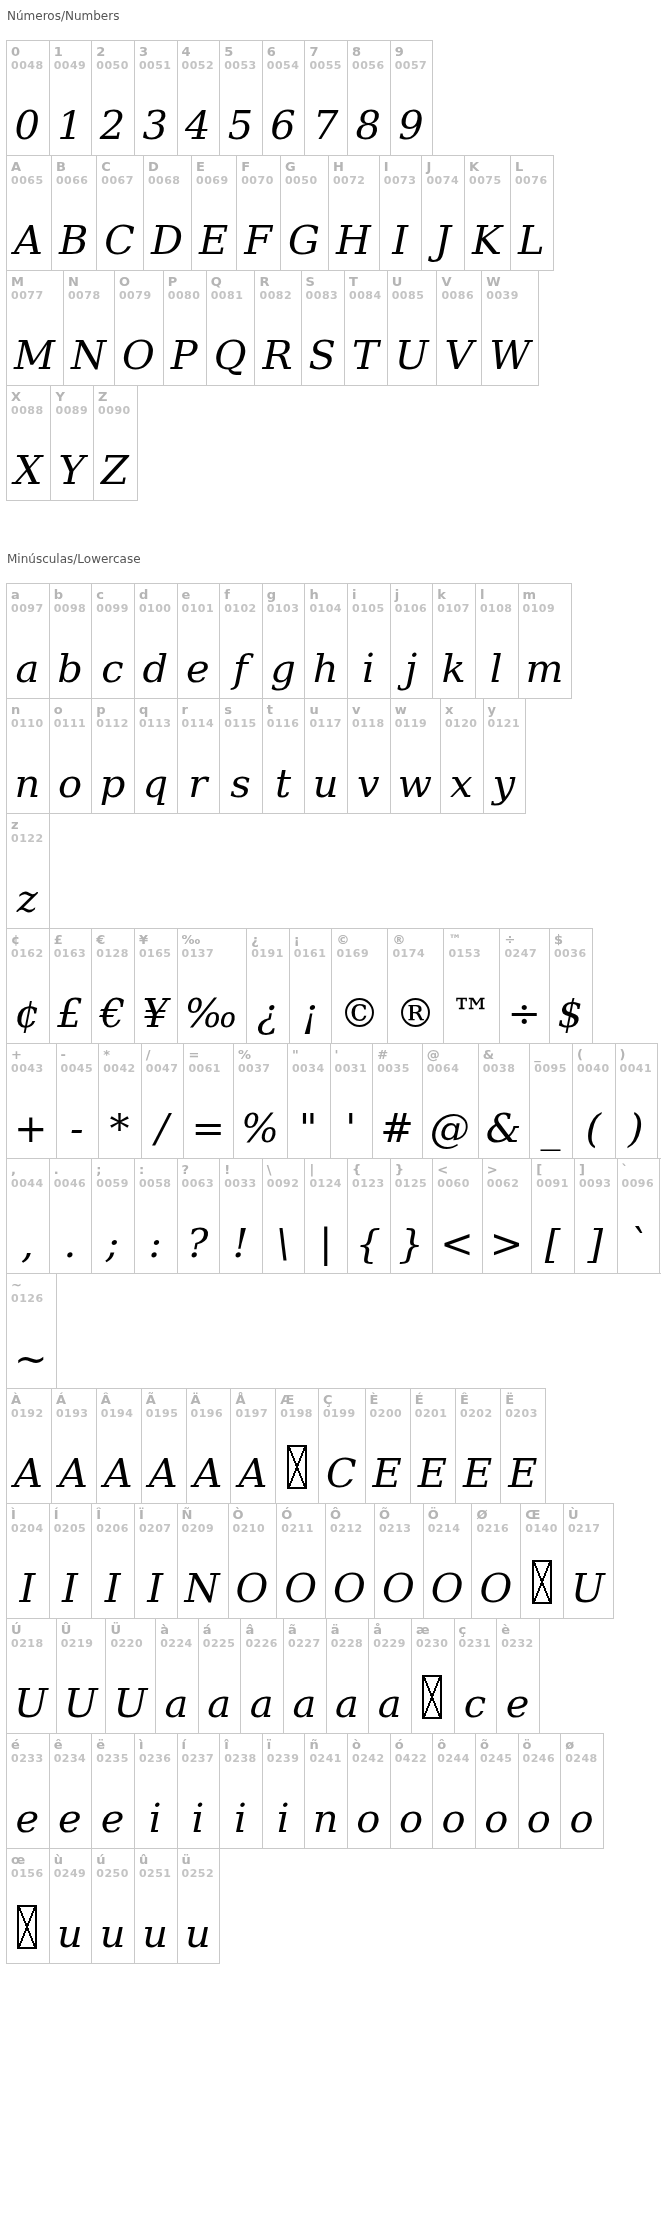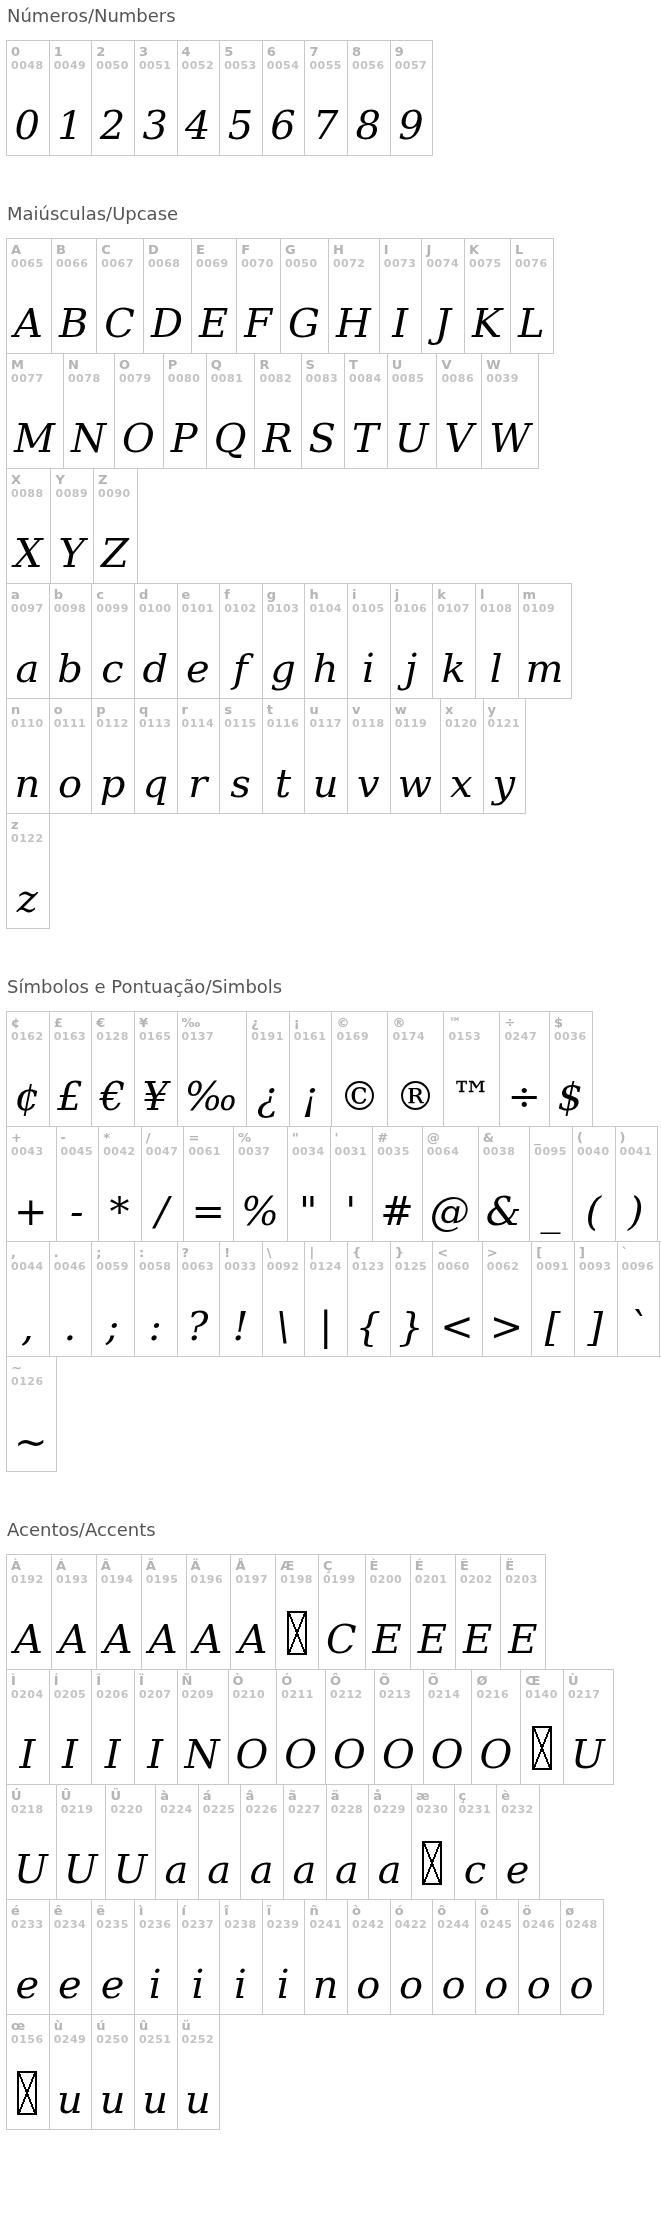--- a/index.html
+++ b/index.html
@@ -3,21 +3,21 @@
 <meta charset="utf-8">
 <style>
   html,body{margin:0;padding:0;background:#ffffff;}
   body{
     width:661px;
     font-family:"DejaVu Sans", sans-serif;
     color:#555555;
   }
   #font-map{padding:2px 0 24px 6px;}
   .section-title{
-    font-size:18px;
+    font-size:12px;
     font-weight:400;
     line-height:20px;
     color:#555555;
     margin:48px 0 14px 1px;
   }
   .section-title:first-child{margin-top:4px;}
   .glyph-row{
     display:flex;
     width:max-content;
     border:1px solid #c9c9c9;
@@ -119,21 +119,20 @@
         <span class="cell-label">8</span>
         <span class="cell-code">0056</span>
         <span class="cell-glyph">8</span>
       </div>
       <div class="glyph-cell">
         <span class="cell-label">9</span>
         <span class="cell-code">0057</span>
         <span class="cell-glyph">9</span>
       </div>
     </div>
-    <h2 class="section-title">Maiúsculas/Upcase</h2>
     <div class="glyph-row">
       <div class="glyph-cell">
         <span class="cell-label">A</span>
         <span class="cell-code">0065</span>
         <span class="cell-glyph">A</span>
       </div>
       <div class="glyph-cell">
         <span class="cell-label">B</span>
         <span class="cell-code">0066</span>
         <span class="cell-glyph">B</span>
@@ -256,20 +255,21 @@
         <span class="cell-label">Y</span>
         <span class="cell-code">0089</span>
         <span class="cell-glyph">Y</span>
       </div>
       <div class="glyph-cell">
         <span class="cell-label">Z</span>
         <span class="cell-code">0090</span>
         <span class="cell-glyph">Z</span>
       </div>
     </div>
+    <h2 class="section-title">Minúsculas/Lowercase</h2>
     <div class="glyph-row">
       <div class="glyph-cell">
         <span class="cell-label">a</span>
         <span class="cell-code">0097</span>
         <span class="cell-glyph">a</span>
       </div>
       <div class="glyph-cell">
         <span class="cell-label">b</span>
         <span class="cell-code">0098</span>
         <span class="cell-glyph">b</span>
@@ -392,21 +392,20 @@
         <span class="cell-glyph">y</span>
       </div>
     </div>
     <div class="glyph-row">
       <div class="glyph-cell">
         <span class="cell-label">z</span>
         <span class="cell-code">0122</span>
         <span class="cell-glyph">z</span>
       </div>
     </div>
-    <h2 class="section-title">Símbolos e Pontuação/Simbols</h2>
     <div class="glyph-row">
       <div class="glyph-cell">
         <span class="cell-label">¢</span>
         <span class="cell-code">0162</span>
         <span class="cell-glyph">¢</span>
       </div>
       <div class="glyph-cell">
         <span class="cell-label">£</span>
         <span class="cell-code">0163</span>
         <span class="cell-glyph">£</span>
@@ -612,21 +611,20 @@
       </div>
       <div class="glyph-cell"></div>
     </div>
     <div class="glyph-row">
       <div class="glyph-cell">
         <span class="cell-label">~</span>
         <span class="cell-code">0126</span>
         <span class="cell-glyph">~</span>
       </div>
     </div>
-    <h2 class="section-title">Acentos/Accents</h2>
     <div class="glyph-row">
       <div class="glyph-cell">
         <span class="cell-label">À</span>
         <span class="cell-code">0192</span>
         <span class="cell-glyph">A</span>
       </div>
       <div class="glyph-cell">
         <span class="cell-label">Á</span>
         <span class="cell-code">0193</span>
         <span class="cell-glyph">A</span>

